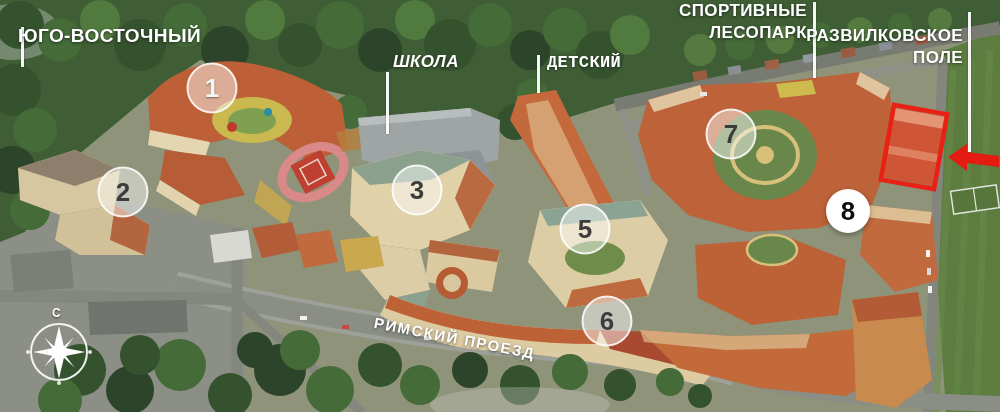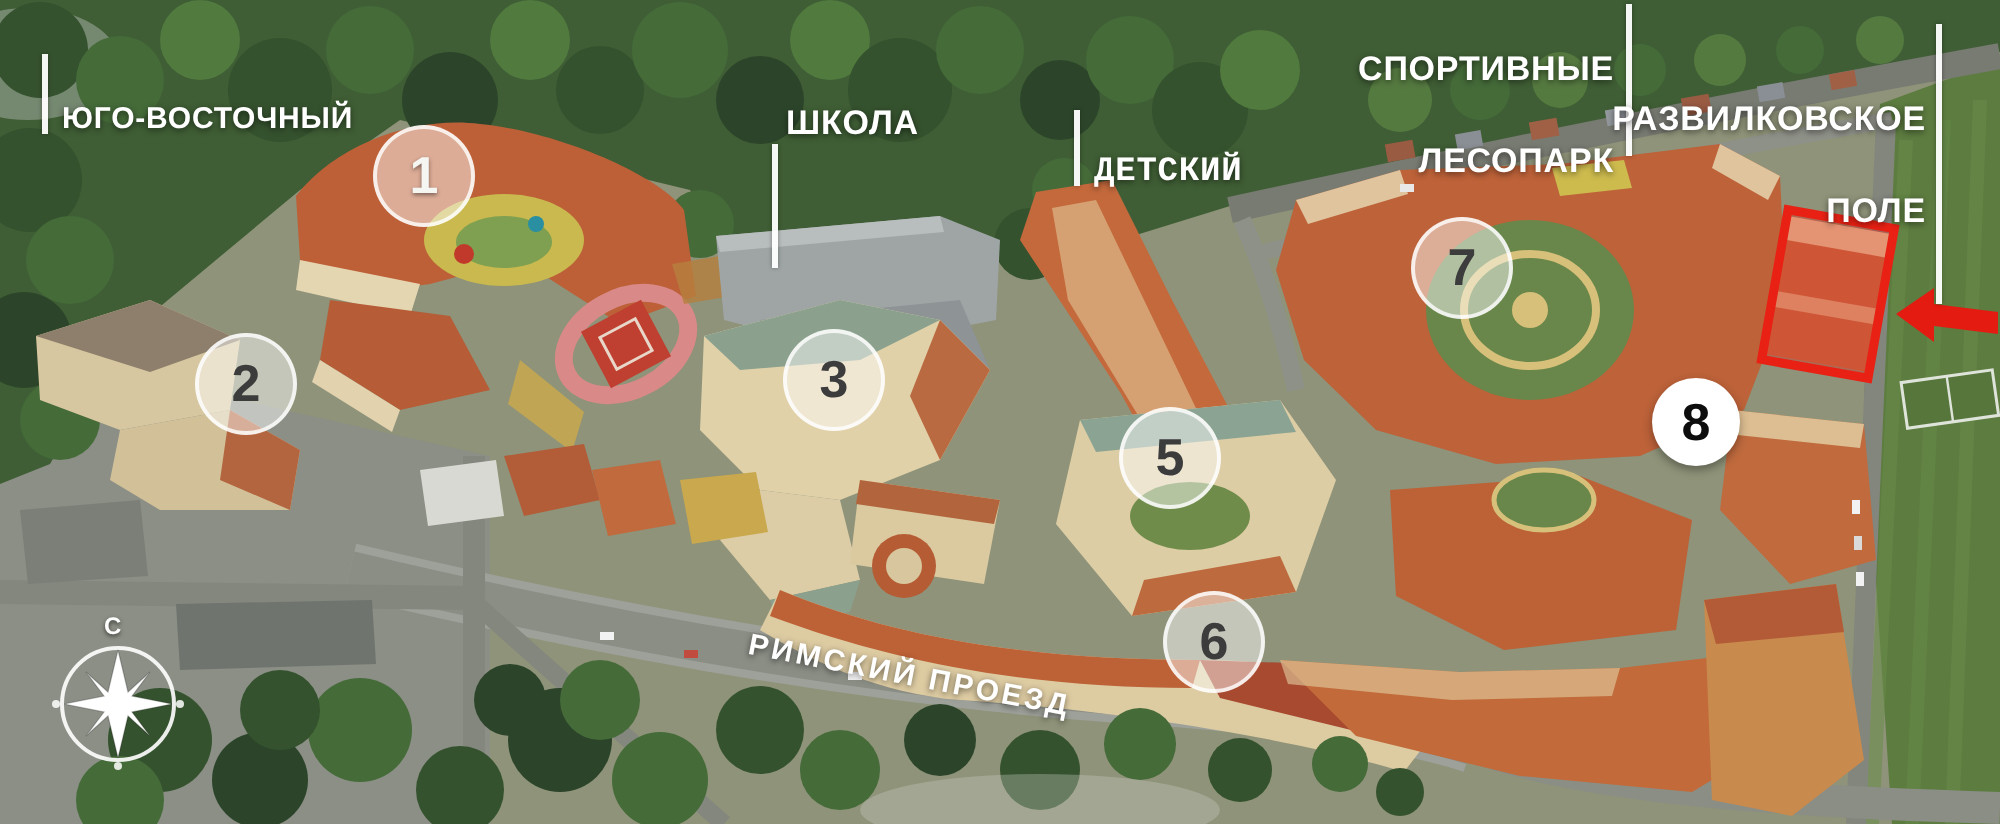--- a/index.html
+++ b/index.html
@@ -9,23 +9,23 @@
   }
   .stage svg.scene{position:absolute;left:0;top:0;}
 
   
   .overlay{position:absolute;left:0;top:0;width:1000px;height:412px;pointer-events:none;}
 
   .area-label{
     position:absolute;color:#fff;font-weight:bold;letter-spacing:.4px;
     text-shadow:0 1px 3px rgba(0,0,0,.55);white-space:nowrap;
   }
-  .area-label .ln{display:block;margin-top:24px;}
-  #label-forest{left:31px;top:25px;font-size:15px;line-height:22px;}
-  #label-school{left:393px;top:52px;font-size:17px;}
+  .area-label .ln{display:block;}
+  #label-forest{left:18px;top:25px;font-size:19px;line-height:22px;}
+  #label-school{left:393px;top:52px;font-size:17px;font-style:italic;}
   #label-kgarten{left:547px;top:52px;font-size:17px;line-height:22px;font-family:Liberation Mono, monospace;}
   #label-sports{right:193px;top:0px;font-size:17px;line-height:22px;text-align:right;}
   #label-field{right:37px;top:25px;font-size:17px;line-height:22px;text-align:right;}
   #label-street{
     left:376px;top:314px;font-size:15px;letter-spacing:1.6px;
     transform:rotate(11deg);transform-origin:0 0;
   }
 
   .leader{
     position:absolute;width:3px;background:rgba(255,255,255,.95);

